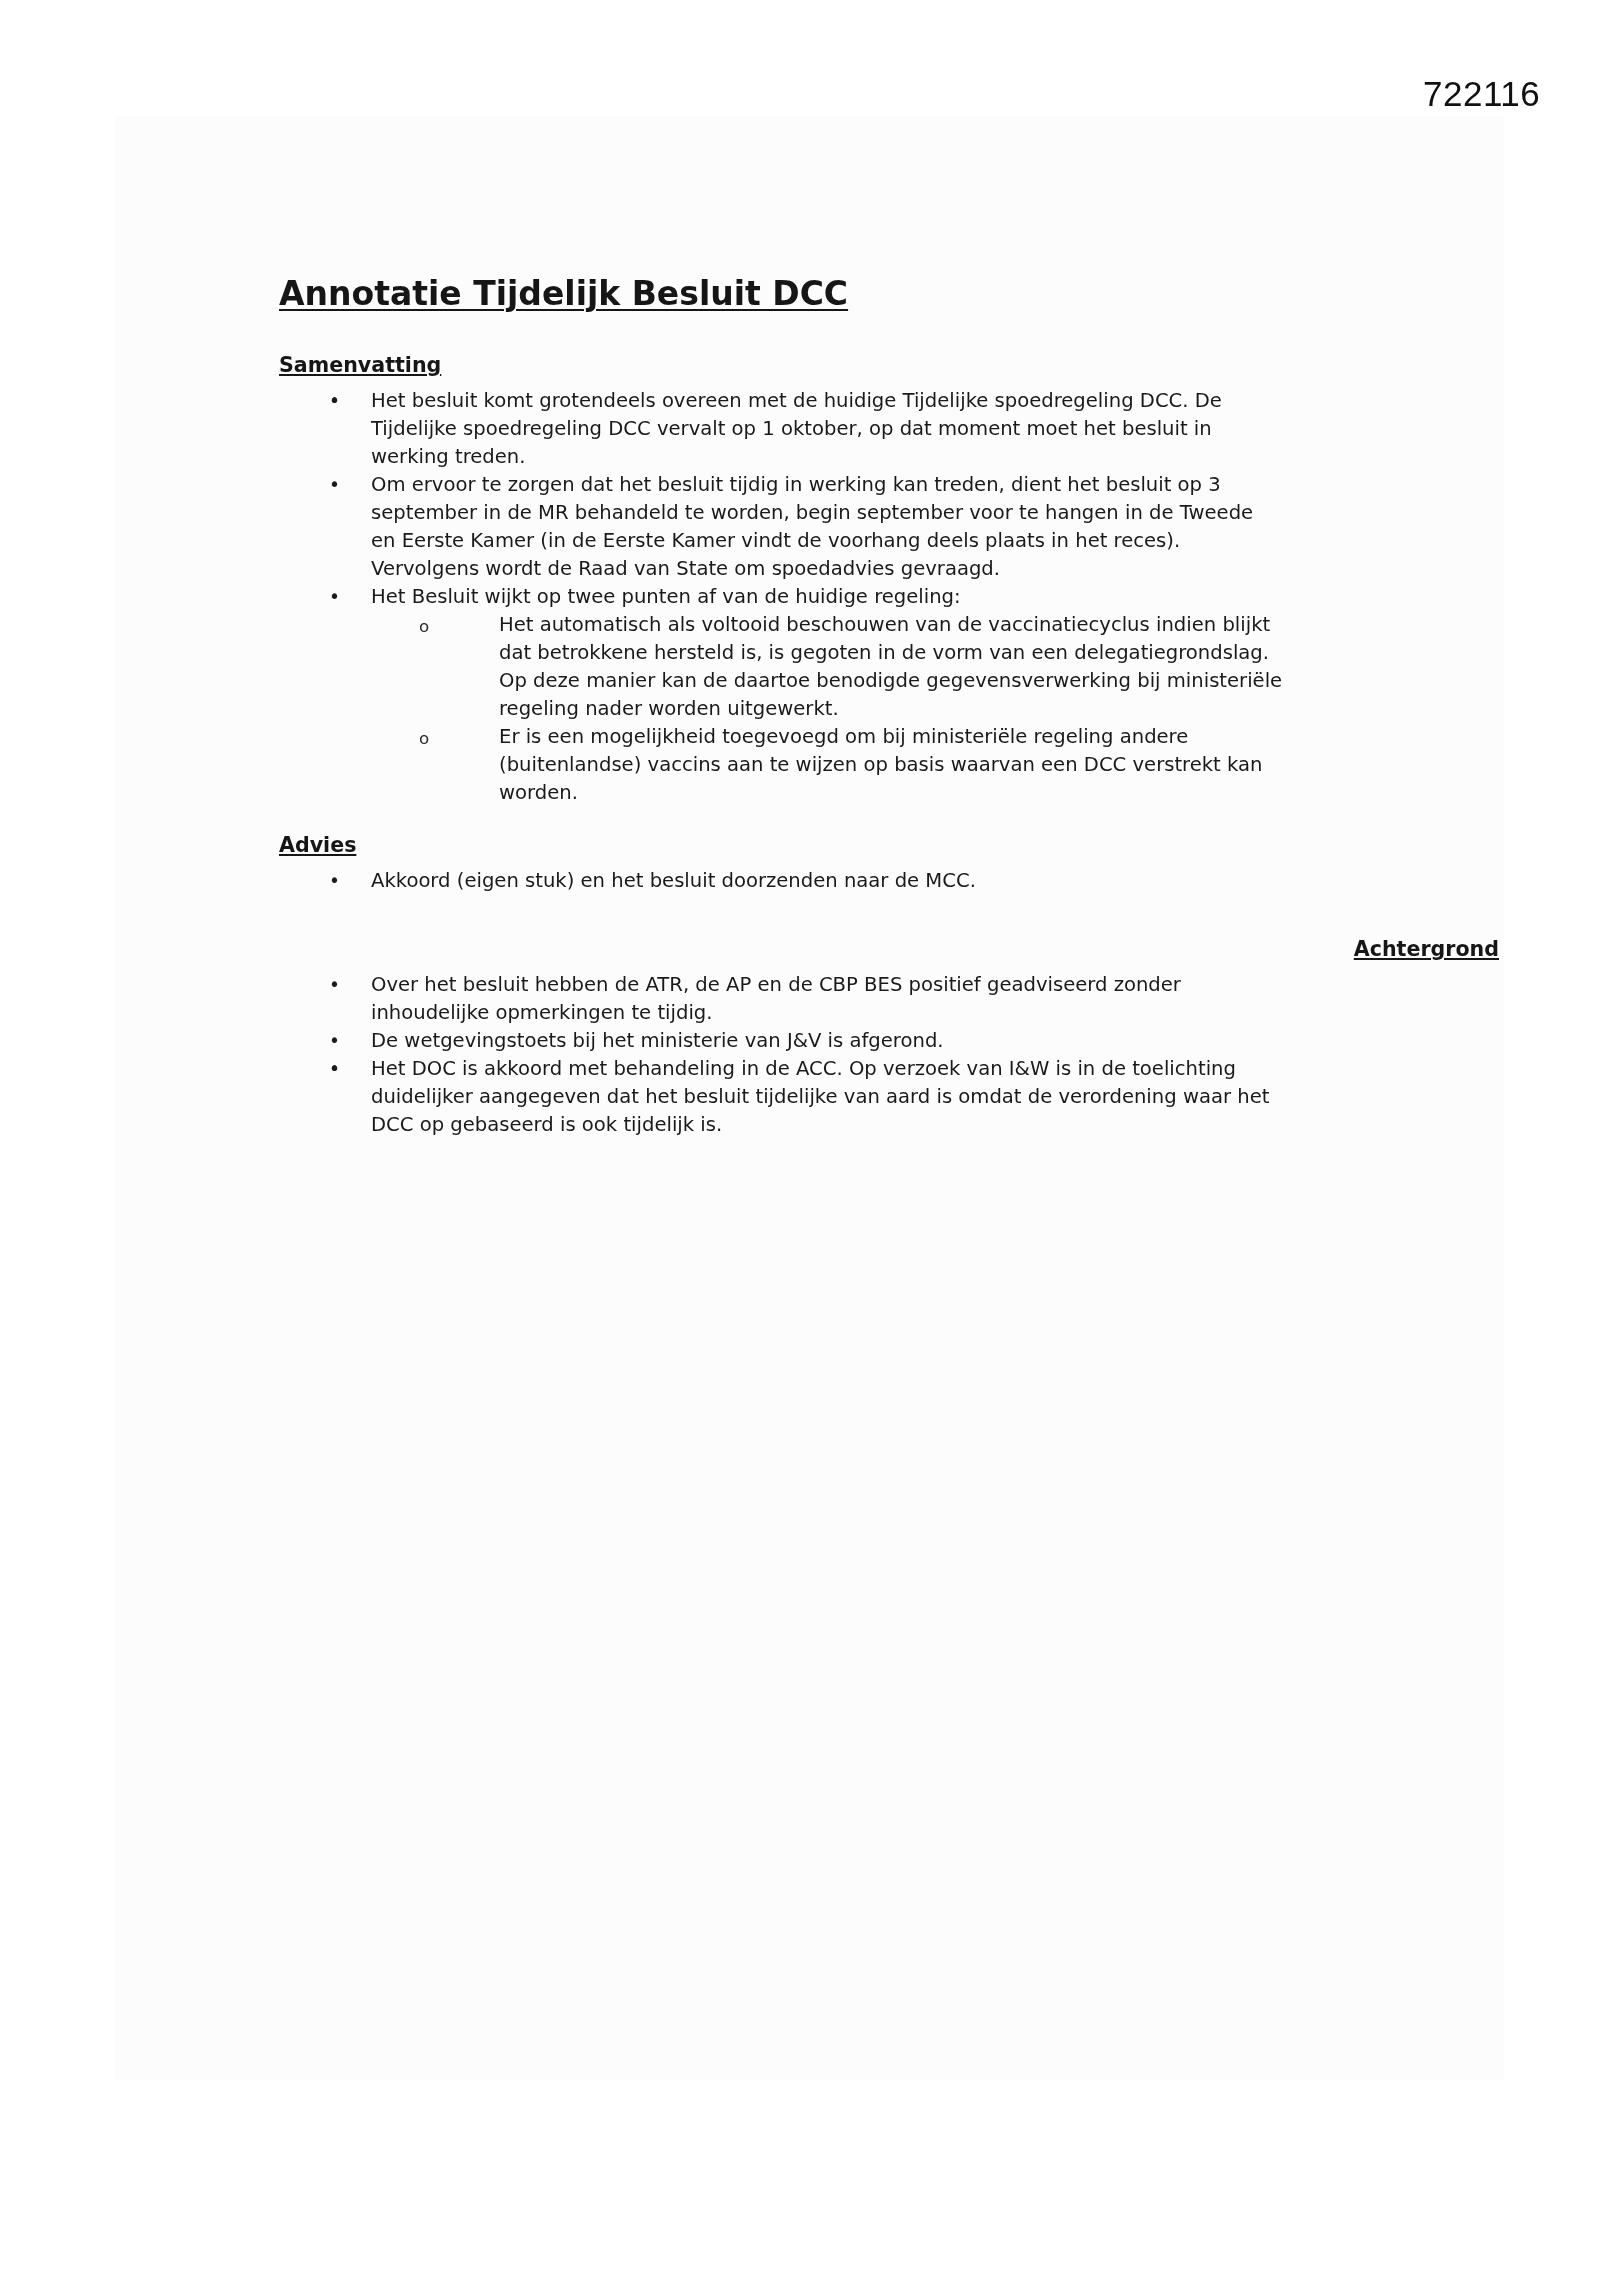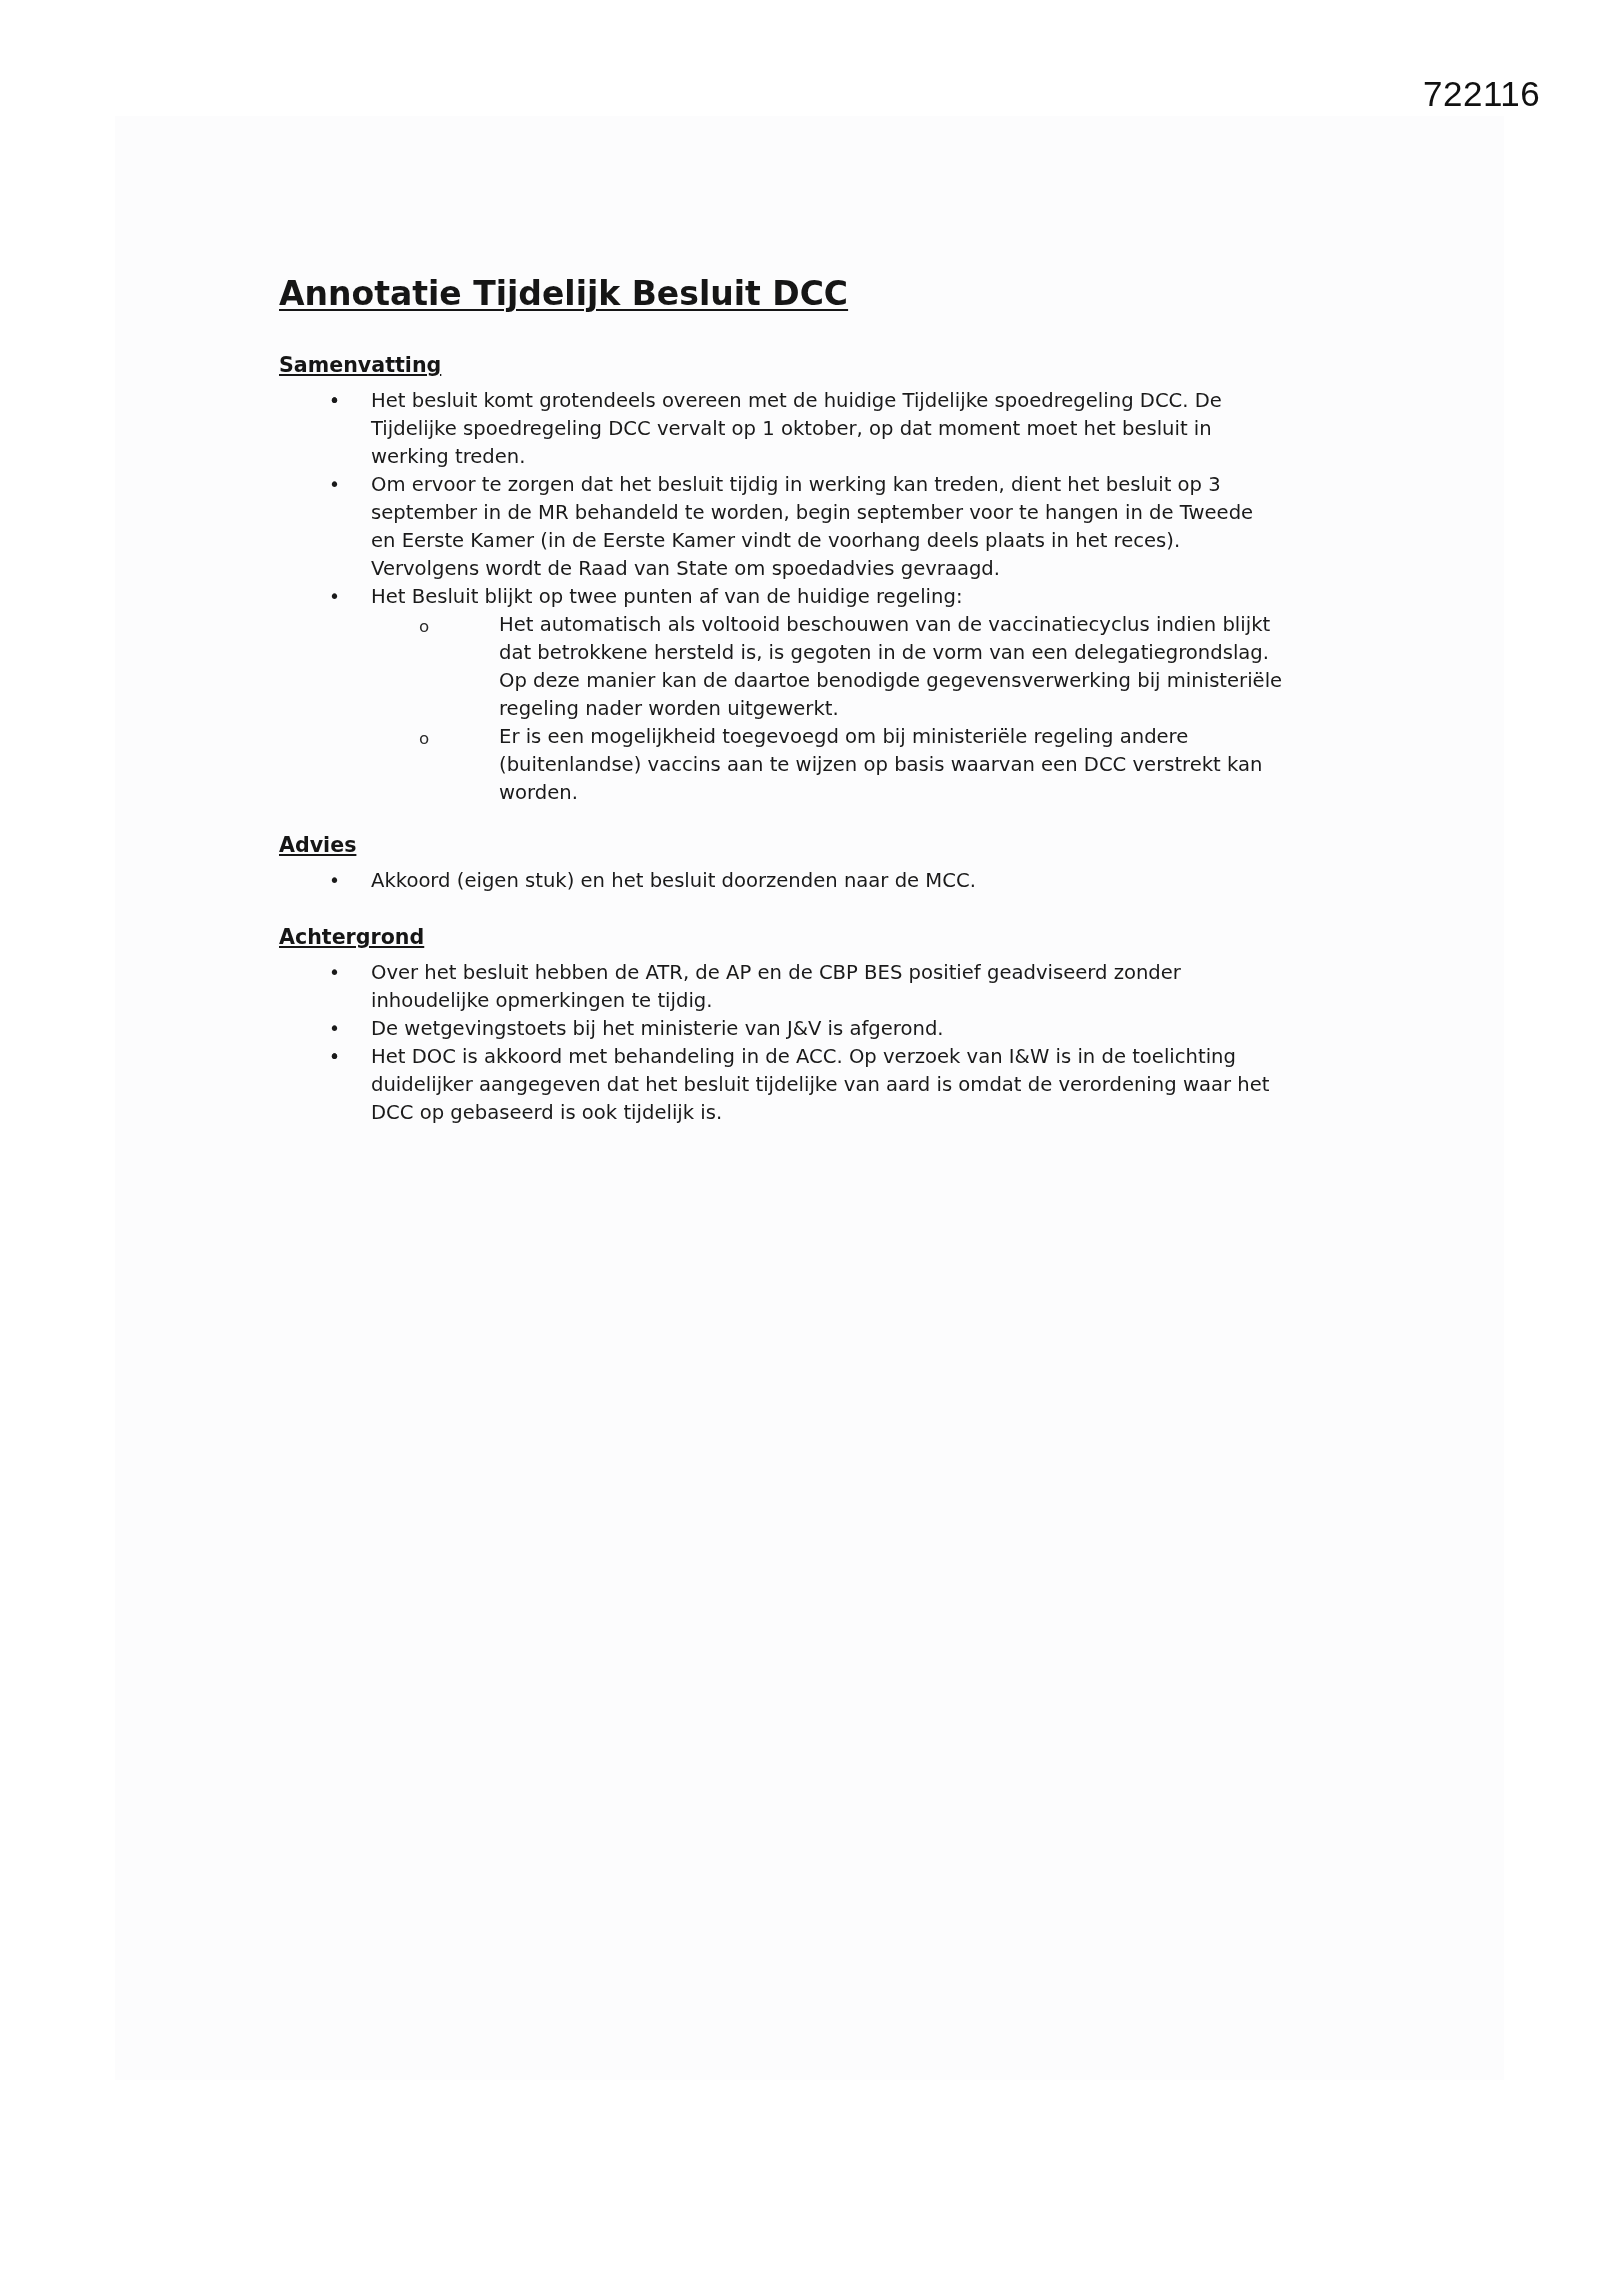--- a/index.html
+++ b/index.html
@@ -58,21 +58,21 @@
   }
   .heading {
     font-size: 20.6px;
     font-weight: bold;
     line-height: 29px;
     margin: 0 0 6.9px 0;
     color: #161616;
     text-decoration: underline;
   }
   .heading.advies      { margin-top: 24.5px; }
-  .heading.achtergrond { margin-top: 28px; }
+  .heading.achtergrond { margin-top: 40px; text-align: right; }
   ul.blist {
     list-style: none;
     margin: 0;
     padding: 0;
     font-size: 19.6px;
     line-height: 28px;
   }
   ul.blist > li {
     position: relative;
     padding-left: 92px;   
@@ -130,21 +130,21 @@
         </li>
         <li>
           <span class="marker">•</span>
           <span class="btext">Om ervoor te zorgen dat het besluit tijdig in werking kan treden, dient het besluit op 3
 september in de MR behandeld te worden, begin september voor te hangen in de Tweede
 en Eerste Kamer (in de Eerste Kamer vindt de voorhang deels plaats in het reces).
 Vervolgens wordt de Raad van State om spoedadvies gevraagd.</span>
         </li>
         <li>
           <span class="marker">•</span>
-          <span class="btext">Het Besluit blijkt op twee punten af van de huidige regeling:</span>
+          <span class="btext">Het Besluit wijkt op twee punten af van de huidige regeling:</span>
           <ul class="sublist">
             <li>
               <span class="marker">o</span>
               <span class="btext">Het automatisch als voltooid beschouwen van de vaccinatiecyclus indien blijkt
 dat betrokkene hersteld is, is gegoten in de vorm van een delegatiegrondslag.
 Op deze manier kan de daartoe benodigde gegevensverwerking bij ministeriële
 regeling nader worden uitgewerkt.</span>
             </li>
             <li>
               <span class="marker">o</span>

